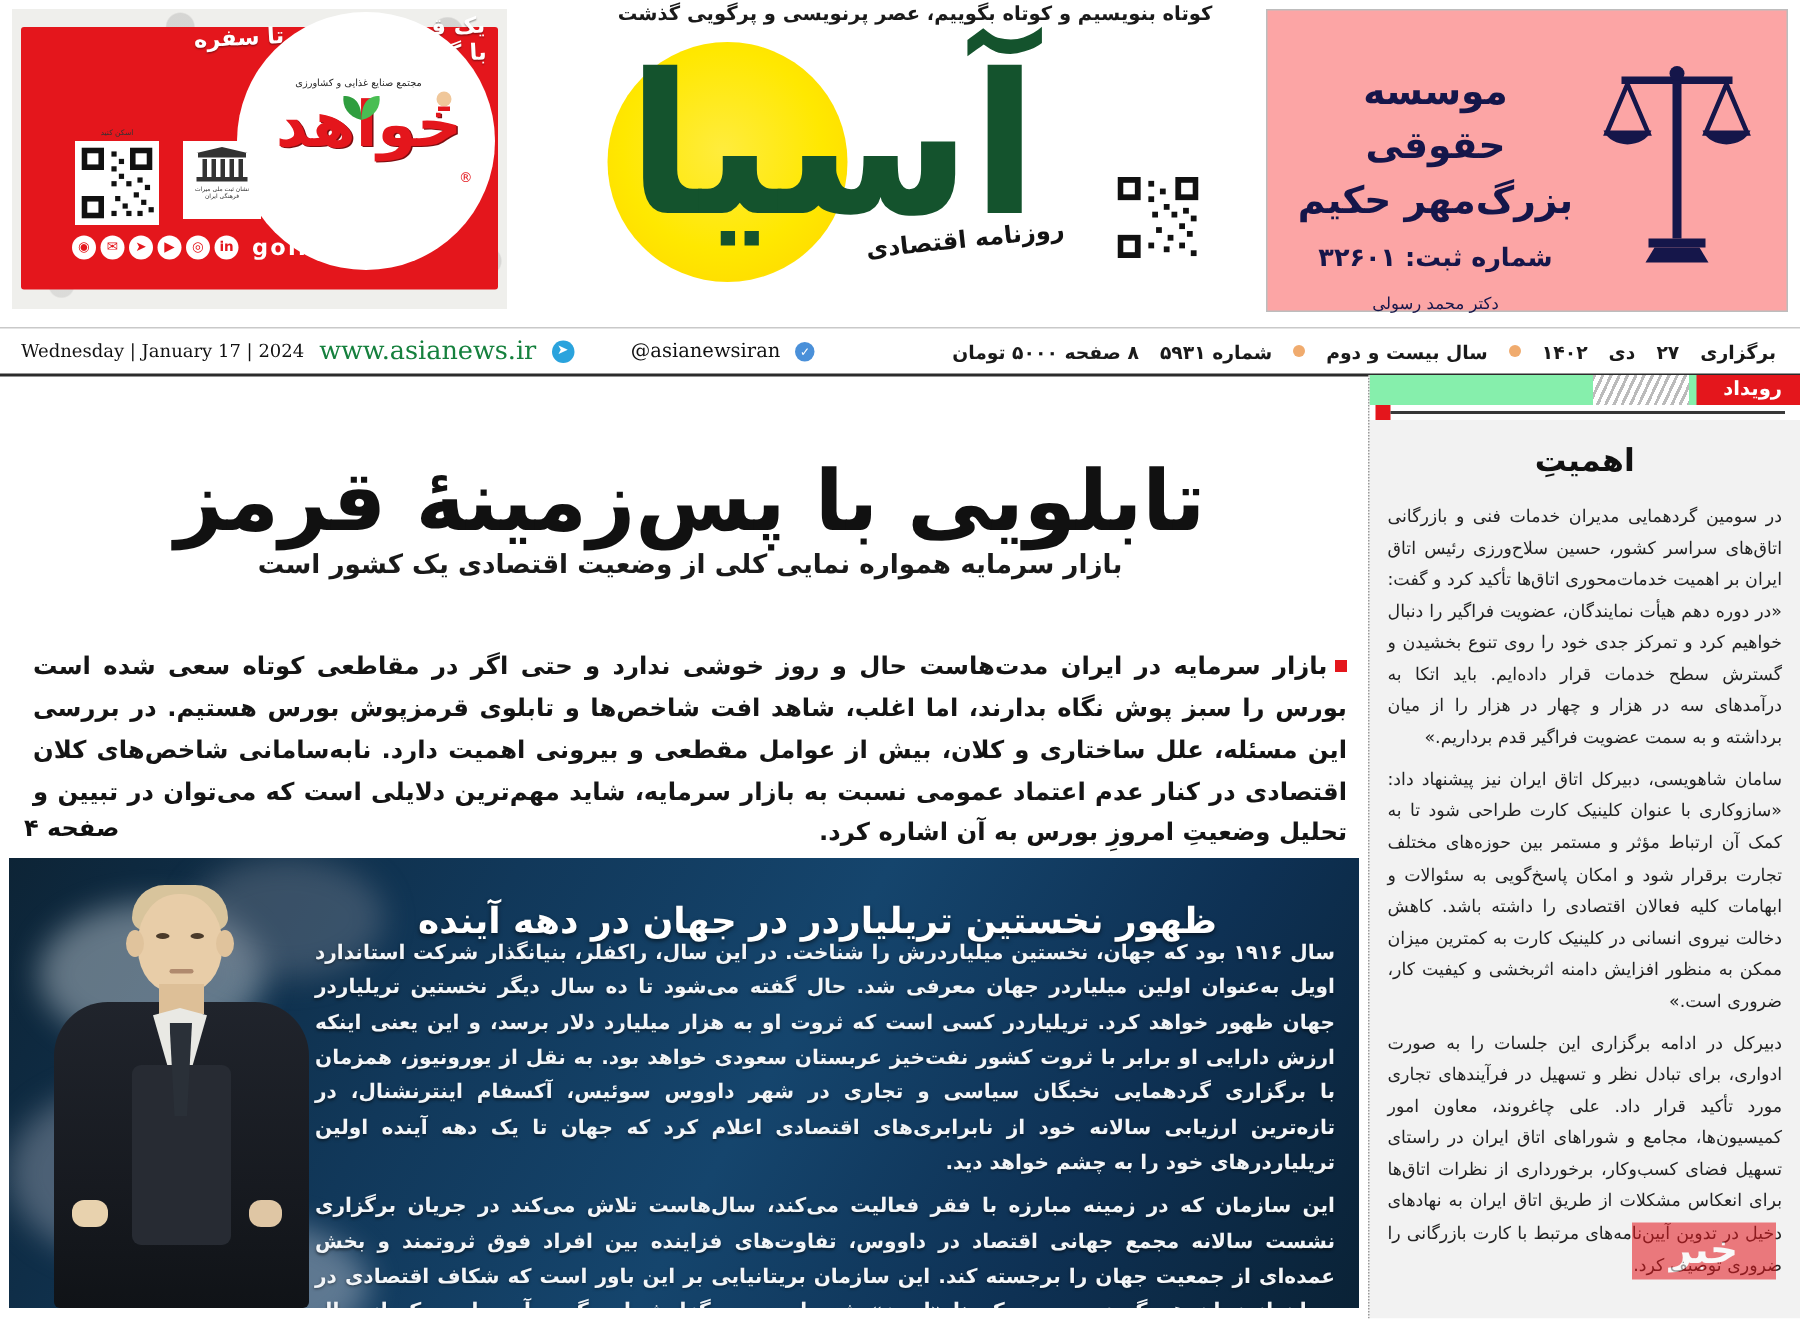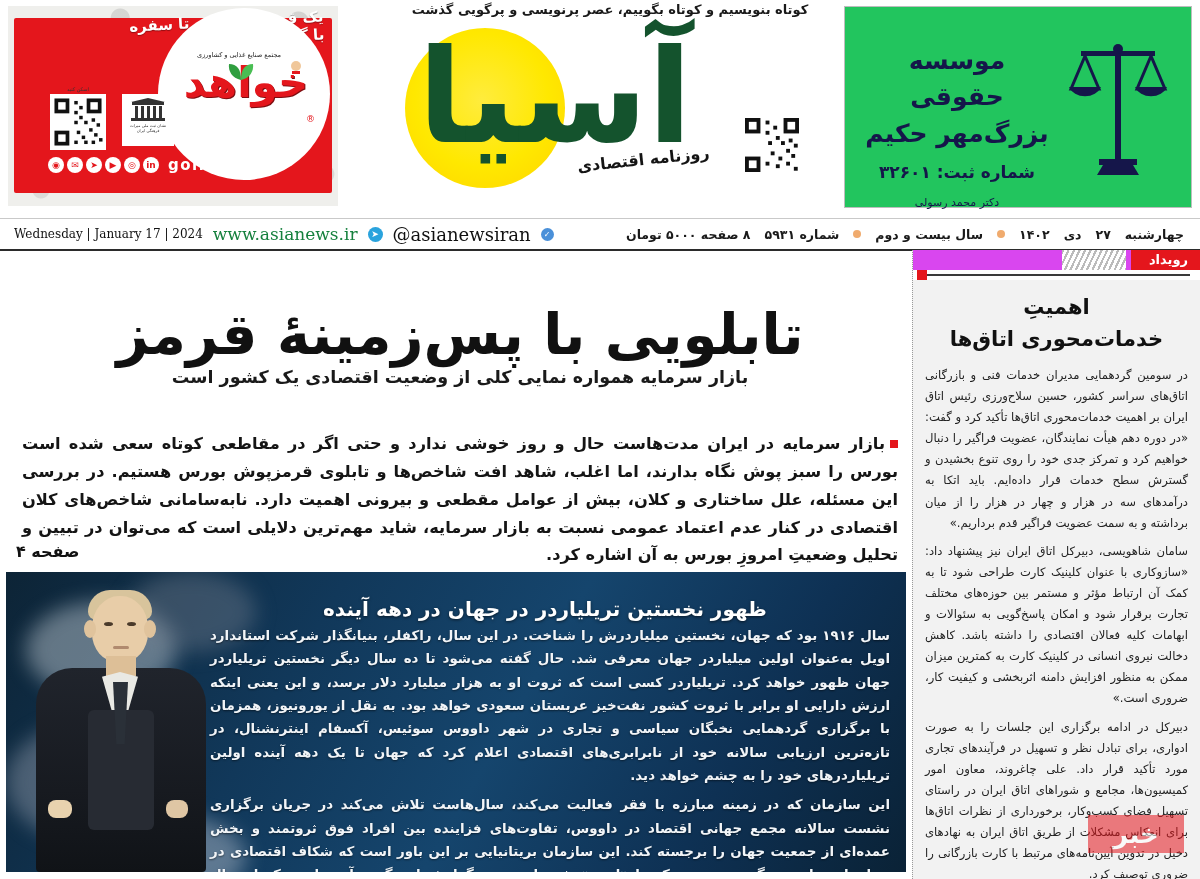--- a/index.html
+++ b/index.html
@@ -218,21 +218,21 @@
     position: absolute;
     left: 400px; top: 118px;
     width: 54px; height: 54px;
   }
 
   
   .legal-box {
     position: absolute;
     right: 8px; top: 6px;
     width: 348px; height: 202px;
-    background: #22c55e;
+    background: #fca5a5;
     border: 1px solid #bdbdbd;
     box-sizing: border-box;
   }
   .legal-scale {
     position: absolute;
     right: 18px; top: 30px;
     width: 110px; height: 140px;
   }
   .legal-text {
     position: absolute;
@@ -275,21 +275,21 @@
     width: 8px; height: 8px; border-radius: 50%;
     background: #f0ab6e; display: inline-block;
   }
   .ib-spacer { flex: 1; }
   .ib-left {
     display: flex; align-items: center; gap: 10px;
     padding-left: 14px; direction: ltr;
   }
   .ib-url { font-family: "DejaVu Serif", serif; font-size: 17px; color: #15803d; }
   .ib-date { font-family: "DejaVu Serif", serif; font-size: 12px; color: #111; }
-  .ib-handle { font-size: 18px; color: #111; font-family: "DejaVu Serif", serif;}
+  .ib-handle { font-size: 13px; color: #111; font-family: "DejaVu Serif", serif; margin-left: 28px;}
   .tg-icon {
     width: 15px; height: 15px; border-radius: 50%;
     background: #2aa3dd; color:#fff; font-size: 9px; line-height: 15px; text-align:center;
   }
   .tw-icon {
     width: 13px; height: 13px; border-radius: 50%;
     background: #4a90d9; color:#fff; font-size: 8px; line-height: 13px; text-align:center;
   }
 
   
@@ -413,21 +413,21 @@
   .p-hand-l { position:absolute; left:34px; top:210px; width:24px;height:18px;border-radius:8px;background:#e8d2ae;}
   .p-hand-r { position:absolute; left:152px; top:210px; width:22px;height:18px;border-radius:8px;background:#dfc6a4;}
 
   .feature-head {
     position: absolute;
     right: 16px; top: 8px;
     width: 690px;
     text-align: center;
     direction: rtl;
     color: #fff;
-    font-size: 20px;
+    font-size: 24px;
     font-weight: bold;
     text-shadow: 0 1px 3px rgba(0,0,0,.6);
   }
   .feature-body {
     position: absolute;
     right: 16px; top: 52px;
     width: 680px;
     direction: rtl;
     text-align: justify;
     color: #f2f5f8;
@@ -444,21 +444,21 @@
     right: 0; top: 250px;
     width: 288px; height: 629px;
     background: #f2f2f2;
     border-left: 1px dotted #9a9a9a;
     box-sizing: border-box;
     overflow: hidden;
   }
   .sb-tagwrap {
     position: relative;
     height: 20px;
-    background: #d946ef;
+    background: #86efac;
   }
   .sb-tag {
     position: absolute;
     right: 0; top: 0;
     height: 20px;
     padding: 0 12px 0 18px;
     background: #e4161c;
     color: #fff;
     font-size: 13px;
     font-weight: bold;
@@ -653,21 +653,21 @@
         <div class="legal-l1">موسسه حقوقی</div>
         <div class="legal-l1">بزرگ‌مهر حکیم</div>
         <div class="legal-l2">شماره ثبت: ۳۲۶۰۱</div>
         <div class="legal-l3">دکتر محمد رسولی</div>
       </div>
     </div>
   </div>
 
   <div class="infobar">
     <div class="ib-right">
-      <span>چهارشنبه</span>
+      <span>برگزاری</span>
       <span>۲۷</span>
       <span>دی</span>
       <span>۱۴۰۲</span>
       <span class="ib-dot"></span>
       <span>سال بیست و دوم</span>
       <span class="ib-dot"></span>
       <span>شماره ۵۹۳۱</span>
       <span>۸ صفحه ۵۰۰۰ تومان</span>
     </div>
     <div class="ib-spacer"></div>
@@ -724,21 +724,20 @@
   <div class="sidebar">
     <div class="sb-tagwrap">
       <div class="sb-tag-hatch"></div>
       <div class="sb-tag">رویداد</div>
     </div>
     <div class="sb-rule">
       <span class="sb-rule-sq"></span>
     </div>
     <div class="sb-title">
       <span class="l1">اهمیتِ</span>
-      <span class="l1">خدمات‌محوری اتاق‌ها</span>
     </div>
     <div class="sb-body">
       <p>در سومین گردهمایی مدیران خدمات فنی و بازرگانی اتاق‌های سراسر کشور، حسین سلاح‌ورزی رئیس اتاق ایران بر اهمیت خدمات‌محوری اتاق‌ها تأکید کرد و گفت: «در دوره دهم هیأت نمایندگان، عضویت فراگیر را دنبال خواهیم کرد و تمرکز جدی خود را روی تنوع بخشیدن و گسترش سطح خدمات قرار داده‌ایم. باید اتکا به درآمدهای سه در هزار و چهار در هزار را از میان برداشته و به سمت عضویت فراگیر قدم برداریم.»</p>
       <p>سامان شاهویسی، دبیرکل اتاق ایران نیز پیشنهاد داد: «سازوکاری با عنوان کلینیک کارت طراحی شود تا به کمک آن ارتباط مؤثر و مستمر بین حوزه‌های مختلف تجارت برقرار شود و امکان پاسخ‌گویی به سئوالات و ابهامات کلیه فعالان اقتصادی را داشته باشد. کاهش دخالت نیروی انسانی در کلینیک کارت به کمترین میزان ممکن به منظور افزایش دامنه اثربخشی و کیفیت کار، ضروری است.»</p>
       <p>دبیرکل در ادامه برگزاری این جلسات را به صورت ادواری، برای تبادل نظر و تسهیل در فرآیندهای تجاری مورد تأکید قرار داد. علی چاغروند، معاون امور کمیسیون‌ها، مجامع و شوراهای اتاق ایران در راستای تسهیل فضای کسب‌وکار، برخورداری از نظرات اتاق‌ها برای انعکاس مشکلات از طریق اتاق ایران به نهادهای دخیل در تدوین آیین‌نامه‌های مرتبط با کارت بازرگانی را ضروری توصیف کرد.</p>
 
     </div>
     <div class="sb-watermark">خبر</div>
   </div>
 

